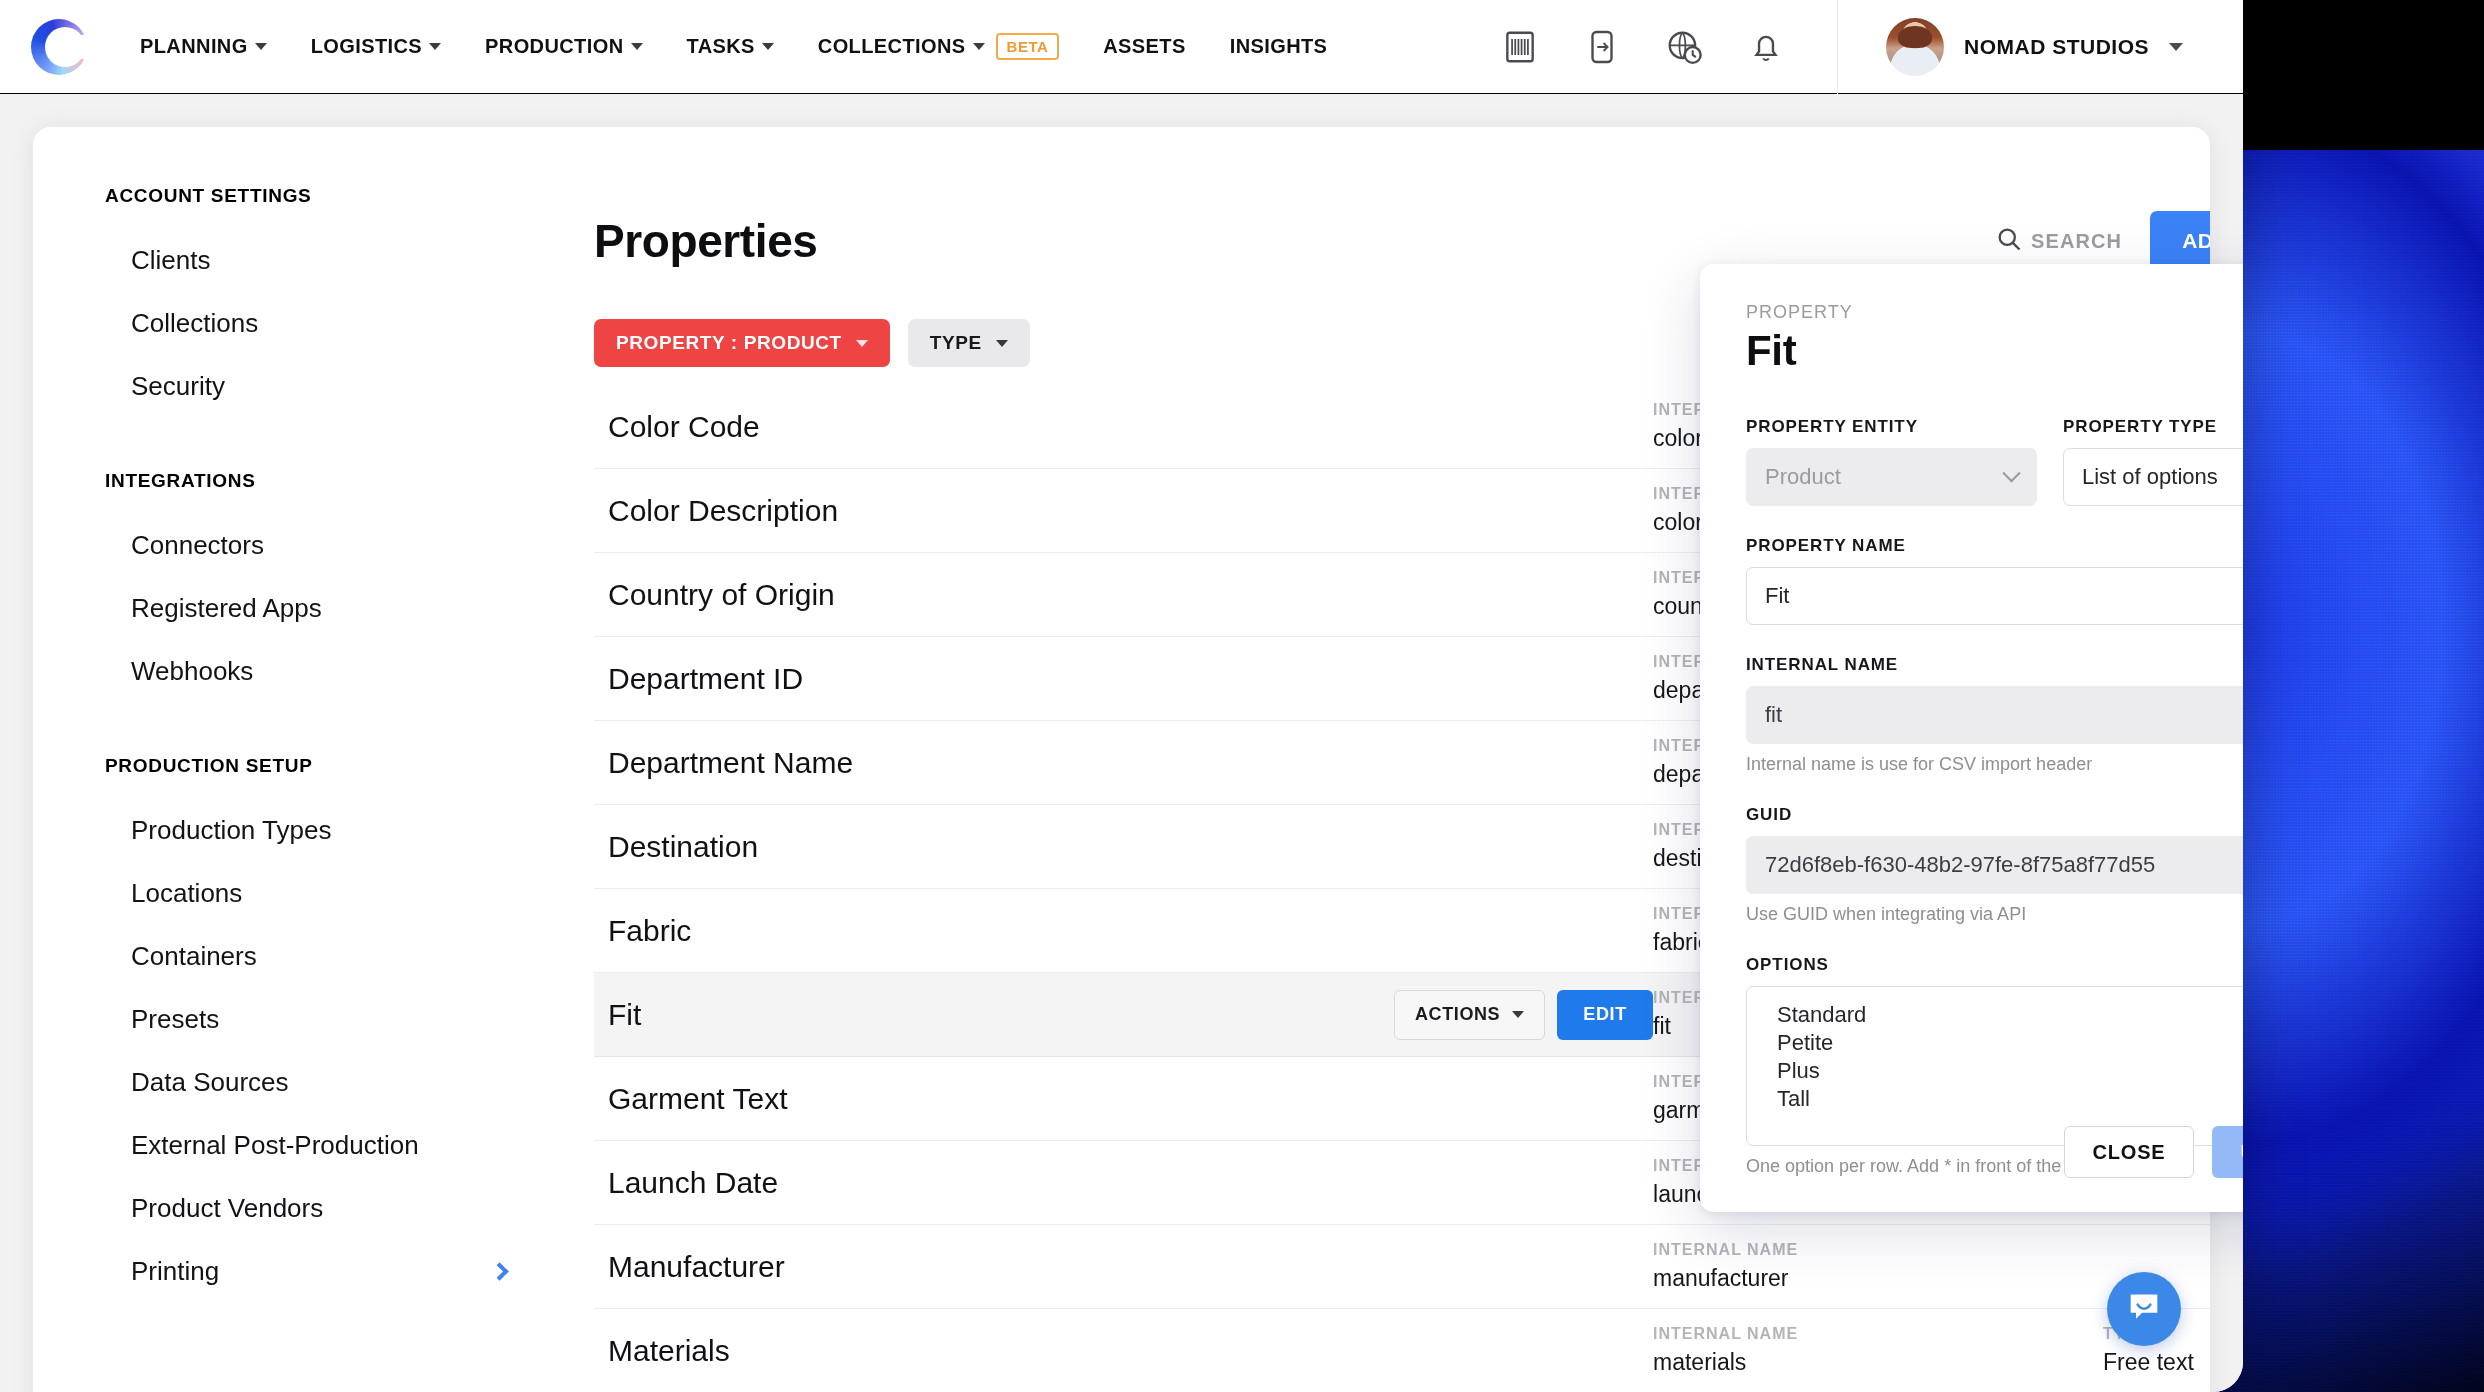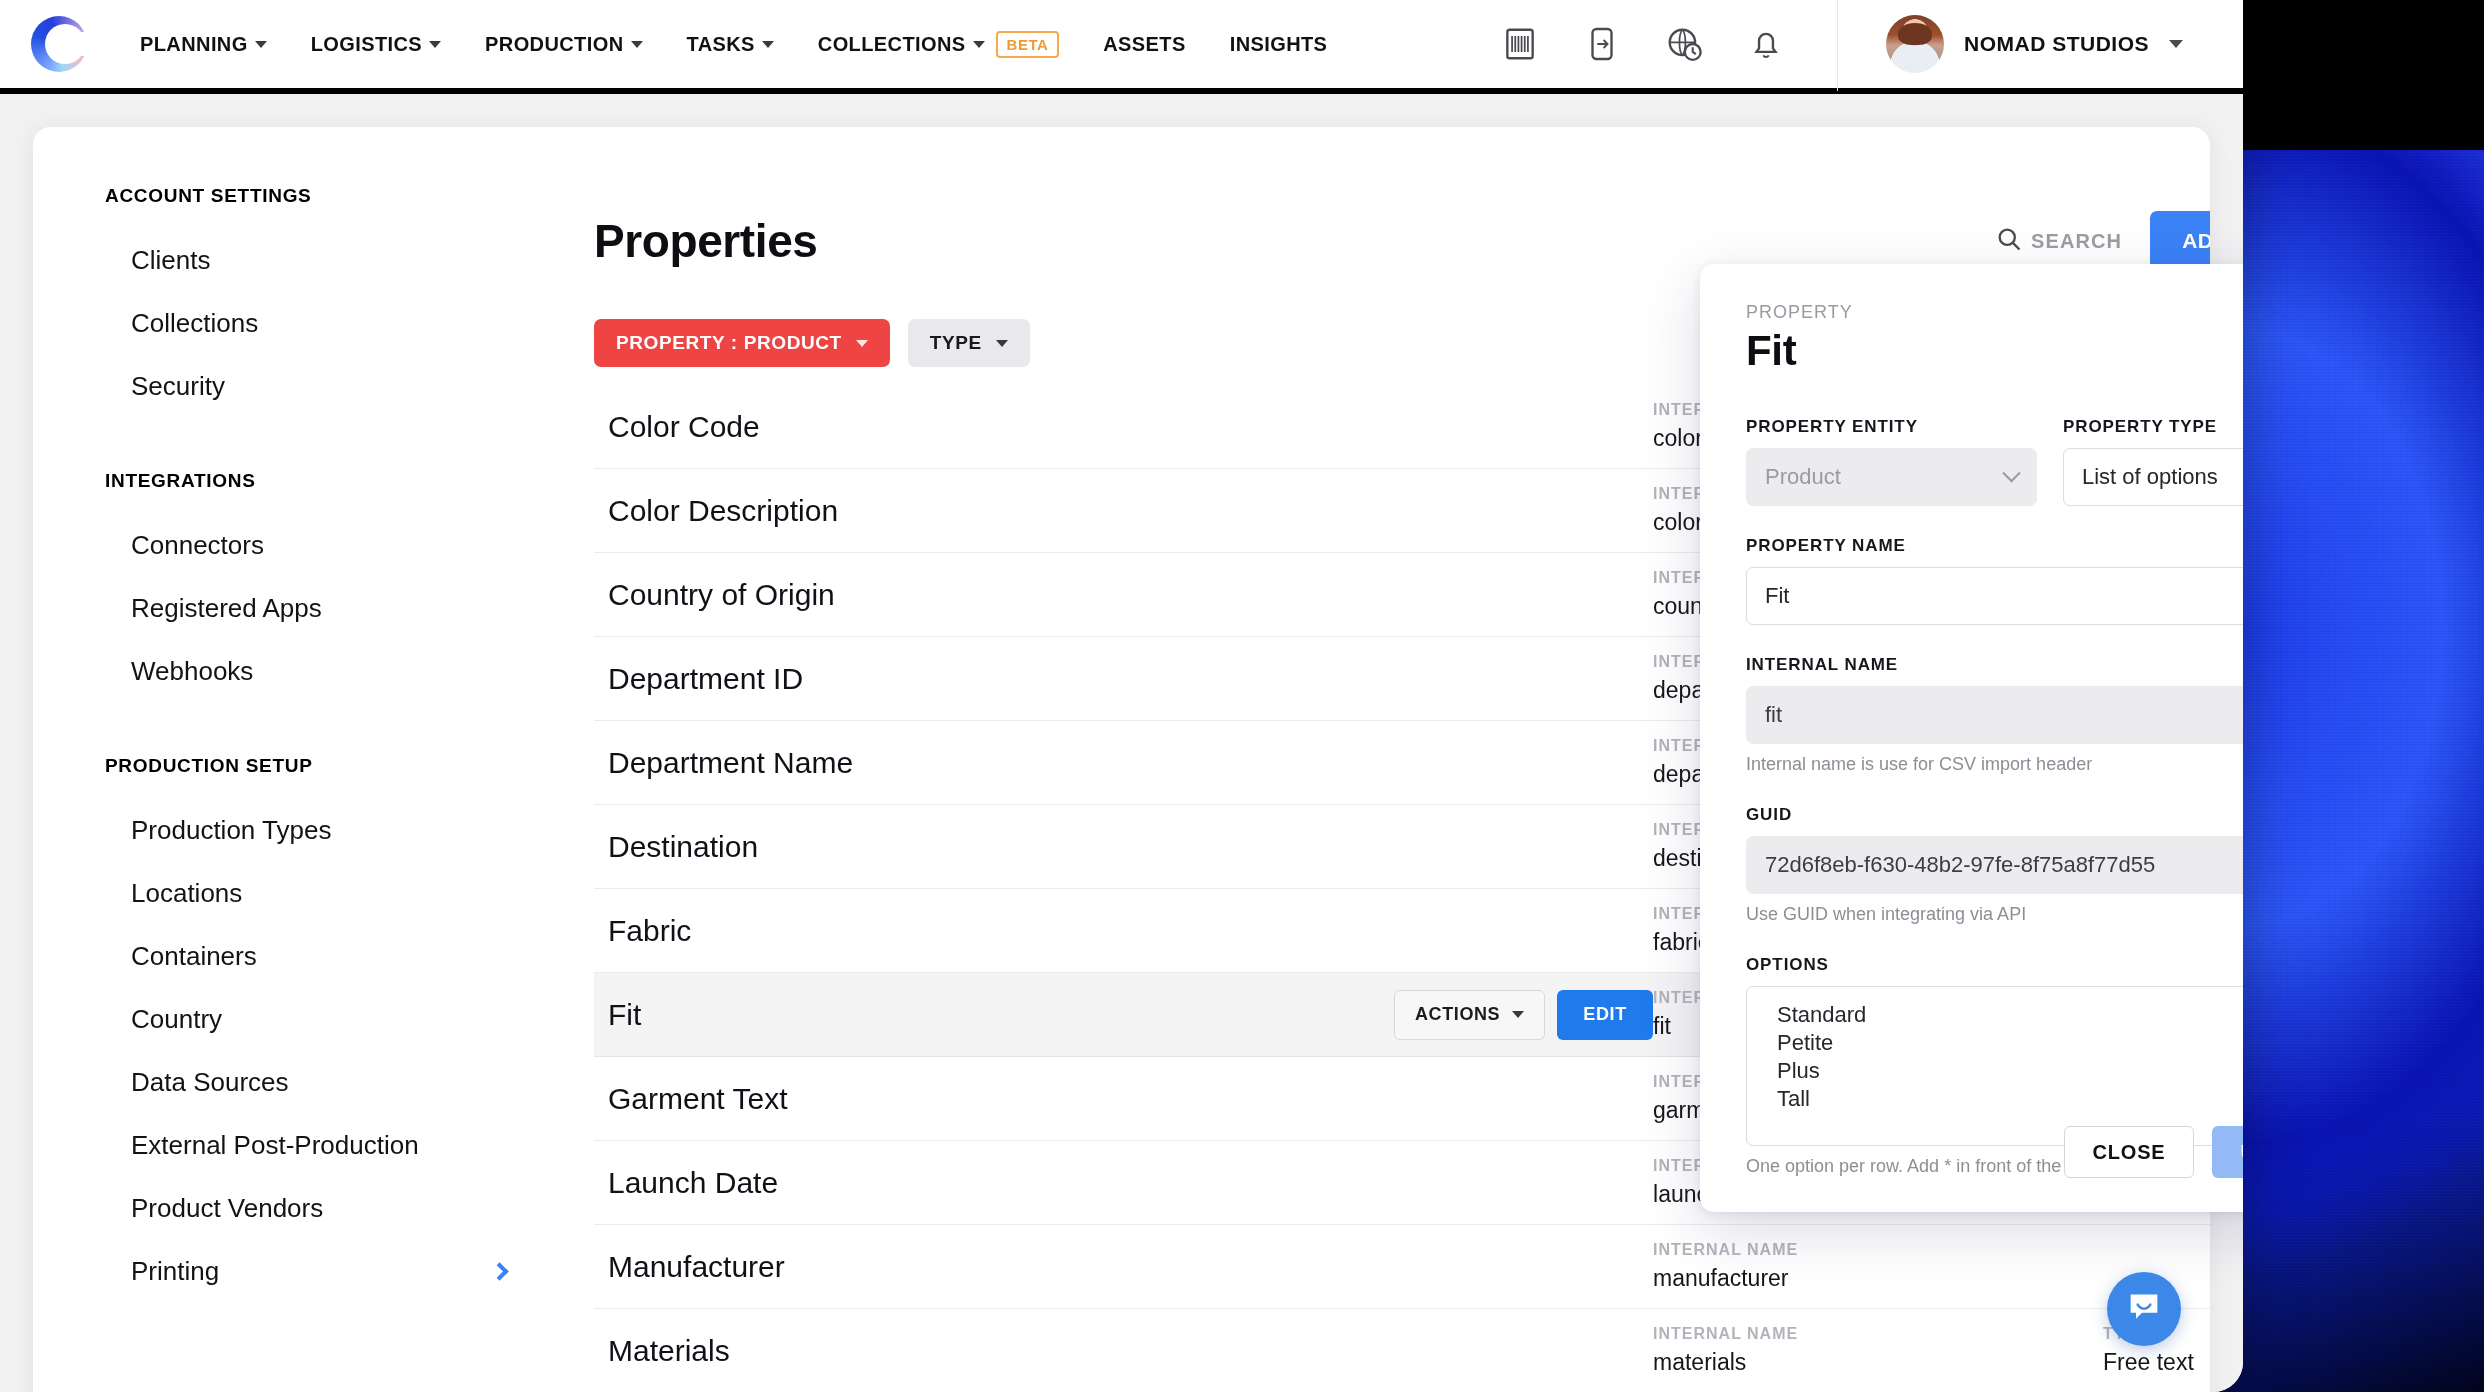--- a/index.html
+++ b/index.html
@@ -48,21 +48,21 @@
     z-index: 2;
     box-shadow: 0 0 60px rgba(0,0,0,.35);
   }
 
   
   #topnav {
     position: relative;
     height: 94px;
     background: #fff;
     display: flex; align-items: center;
-    border-bottom: 6px solid #000000;
+    border-bottom: 1px solid #000000;
   }
   #logo-wrap { width: 118px; display:flex; align-items:center; justify-content:center; }
   .logo-c {
     width: 56px; height: 56px; border-radius: 50%;
     background: conic-gradient(from 200deg, #7fa8ff, #1f4fe0 25%, #2a3ddc 40%, #c8a6e8 62%, #f4b9c8 78%, #9fd7f5 92%, #7fa8ff);
     position: relative;
   }
   .logo-c::after {
     content:""; position:absolute; left:14px; top:8px;
     width: 40px; height: 40px; border-radius:50%;
@@ -404,21 +404,21 @@
           <div class="side-item">
             <span>Production Types</span>
           </div>
           <div class="side-item">
             <span>Locations</span>
           </div>
           <div class="side-item">
             <span>Containers</span>
           </div>
           <div class="side-item">
-            <span>Country</span>
+            <span>Presets</span>
           </div>
           <div class="side-item">
             <span>Data Sources</span>
           </div>
           <div class="side-item">
             <span>External Post-Production</span>
           </div>
           <div class="side-item">
             <span>Product Vendors</span>
           </div>

